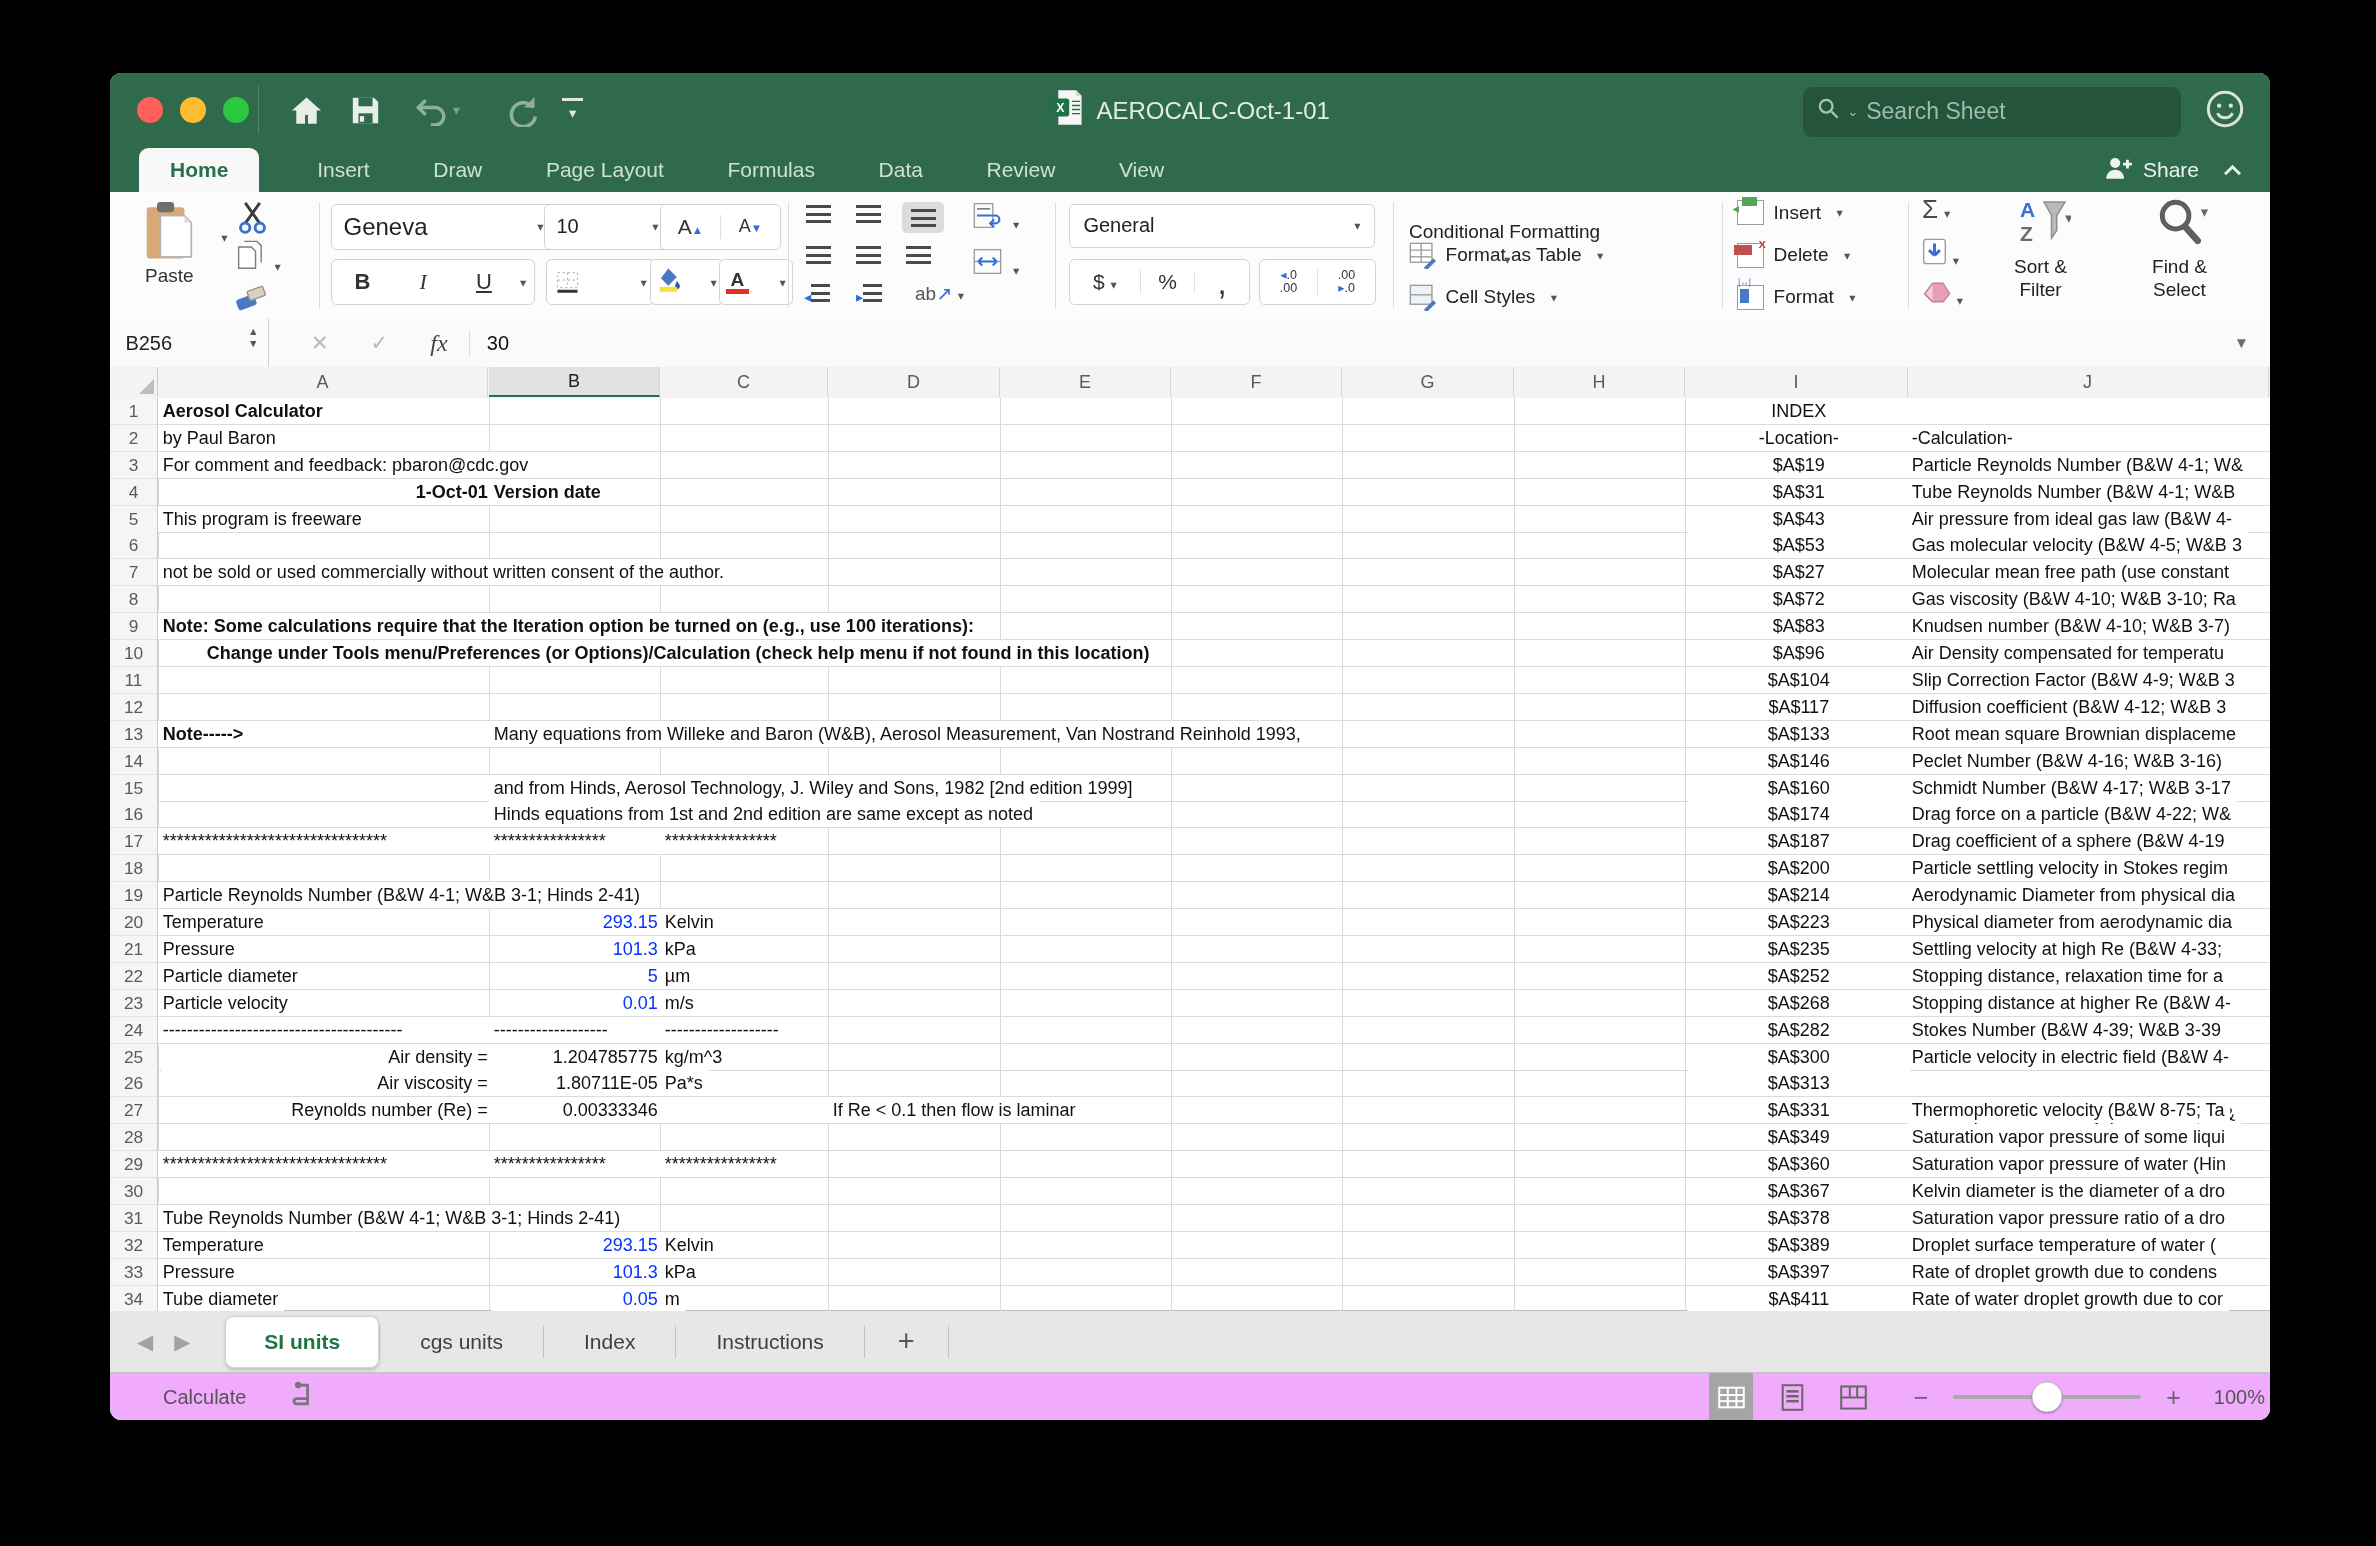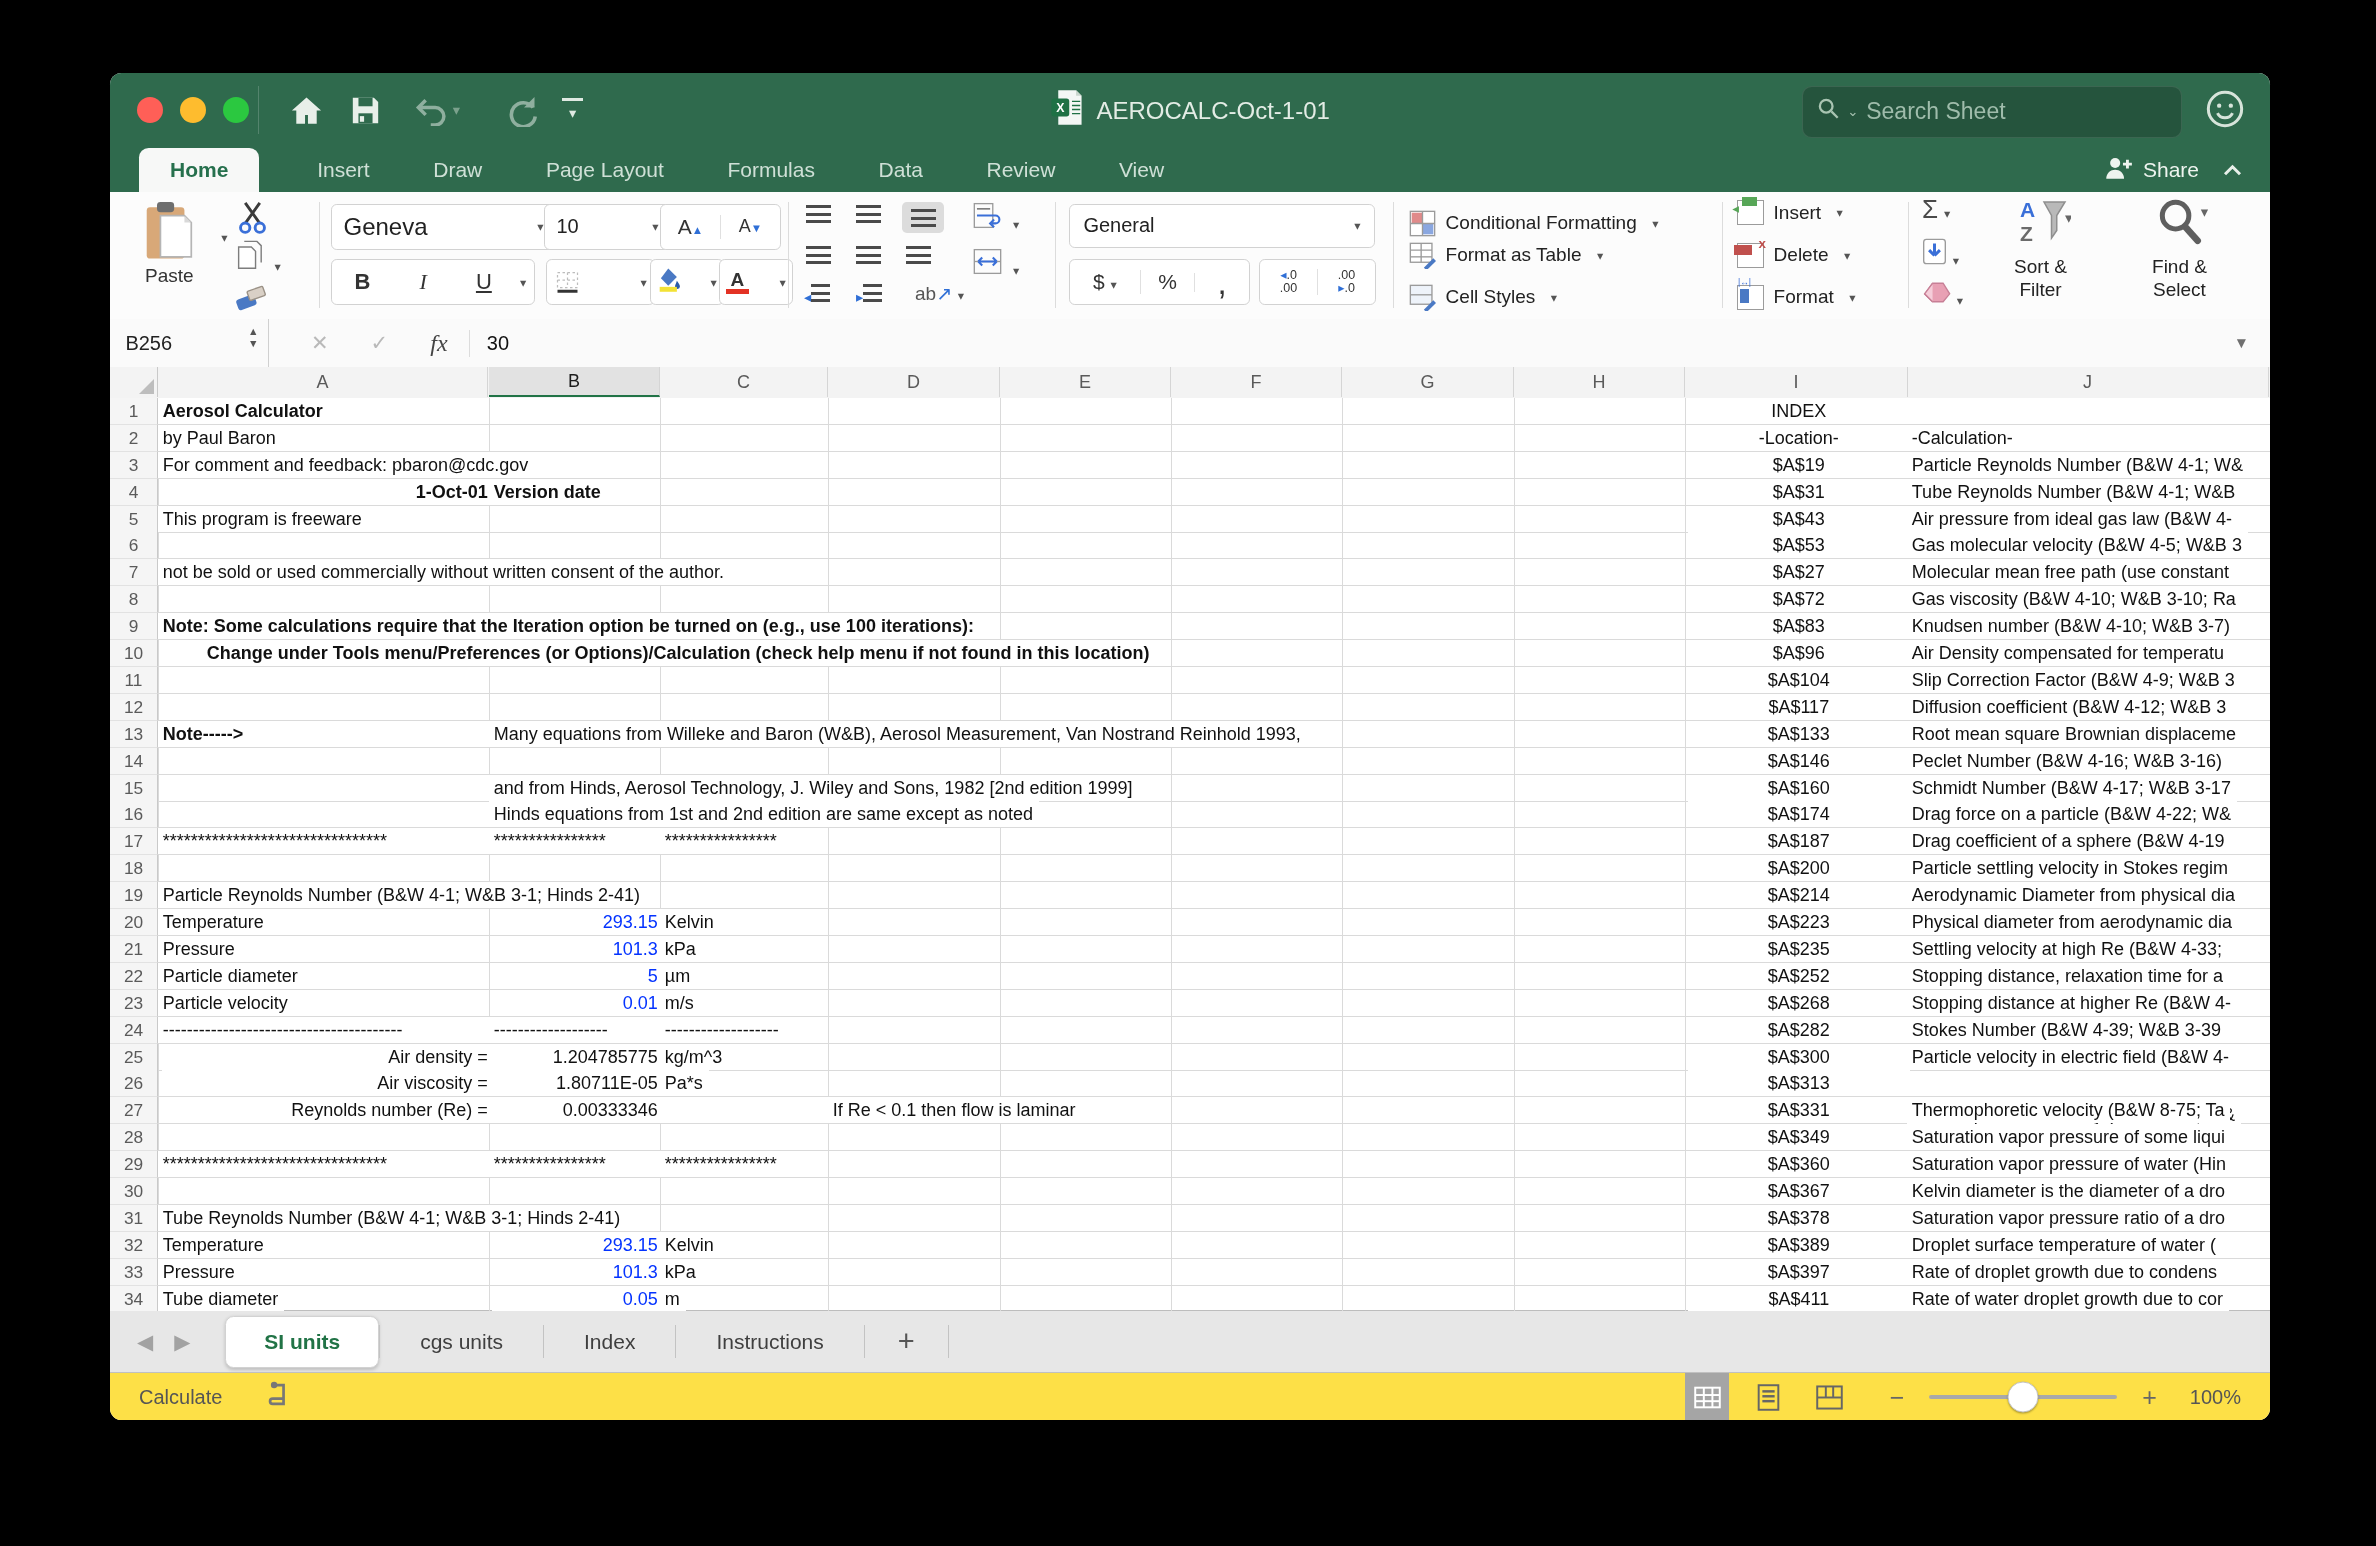--- a/index.html
+++ b/index.html
@@ -94,22 +94,22 @@
   .stabs{display:flex;align-items:center;height:100%;margin-left:35px;}
   .stab{font-size:21px;color:#3f3f3f;padding:0 40px;height:33px;display:flex;align-items:center;
         border-left:1px solid #c3c3c3;}
   .stab:first-child{border-left:none;}
   .stab.active{background:#fff;color:#217346;font-weight:bold;height:50px;border-radius:8.6px;
                border:1px solid #d2d2d2;box-shadow:0 1.9px 3.8px rgba(0,0,0,.18);padding:0 38px;}
   .addsheet{font-size:29px;color:#555;padding:0 33px;border-left:1px solid #c3c3c3;height:33px;
             display:flex;align-items:center;border-right:1px solid #c3c3c3;}
 
   
-  .statusbar{position:absolute;left:0;top:1299px;width:100%;height:48px;background:#fde047;
-             border-top:1px solid #c0c0c0;display:flex;align-items:center;font-size:20px;color:#555;}
+  .statusbar{position:absolute;left:0;top:1299px;width:100%;height:48px;background:#f0abfc;
+             border-top:1px solid #c0c0c0;display:flex;align-items:center;font-size:20px;color:#555;padding-left:24px;}
   .calc{margin-left:29px;}
   .macro{margin-left:44px;color:#777;}
   .spacer{flex:1;}
   .viewbtn{width:44px;height:48px;display:flex;align-items:center;justify-content:center;}
   .viewbtn.sel{background:#a5a5a5;}
   .zminus{margin-left:38px;font-size:25px;color:#666;}
   .ztrack{position:relative;width:188px;height:4.8px;border-radius:2.9px;background:#a9a9a9;margin-left:25px;}
   .zthumb{position:absolute;left:50%;top:50%;transform:translate(-50%,-50%);width:29px;height:29px;
           border-radius:50%;background:#fff;border:1px solid #c2c2c2;box-shadow:0 1px 1.9px rgba(0,0,0,.3);}
   .zplus{margin-left:25px;font-size:25px;color:#666;}
@@ -349,21 +349,21 @@
           <span style="flex:1;text-align:center;font-size:33px;line-height:19px;border-left:1px solid #e0e0e0;">,</span>
         </div>
         <div class="btnbox" style="position:absolute;left:190px;top:67px;width:115px;height:44px;">
           <span style="flex:1;text-align:center;font-size:12.5px;line-height:13.4px;color:#333;"><span class="blue">◂</span>.0<br>.00</span>
           <span style="flex:1;text-align:center;font-size:12.5px;line-height:13.4px;color:#333;border-left:1px solid #e0e0e0;">.00<br><span class="blue">▸</span>.0</span>
         </div>
       </div>
       <div class="vdiv" style="left:1283px;"></div>
 
       <div class="grp" style="left:1299px;width:298px;">
-        <div class="stylelbl" style="position:absolute;left:0;top:12px;">
+        <div class="stylelbl" style="position:absolute;left:0;top:19px;flex-direction:column;">
           <svg width="27" height="27" viewBox="0 0 20 20">
               <rect x="1" y="1" width="18" height="18" fill="#fff" stroke="#9b9b9b"></rect>
               <rect x="2" y="2" width="8" height="8" fill="#e08a8a"></rect>
               <rect x="10" y="10" width="8" height="8" fill="#8aa7e0"></rect>
               <line x1="10" y1="1" x2="10" y2="19" stroke="#9b9b9b"></line>
               <line x1="1" y1="10" x2="19" y2="10" stroke="#9b9b9b"></line>
             </svg>
           <span>Conditional Formatting</span>
             <span class="car">▾</span>
         </div>

